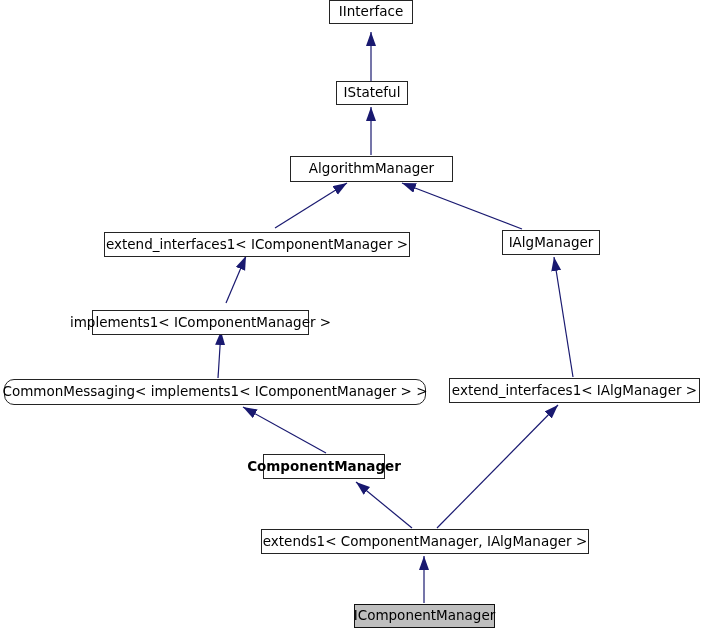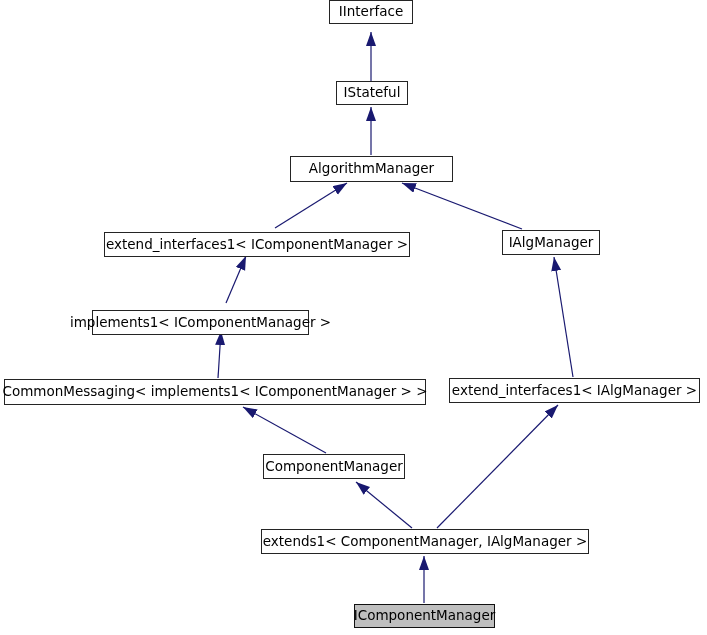--- a/index.html
+++ b/index.html
@@ -45,23 +45,23 @@
     border: 1.6px solid #111111;
     cursor: default;
   }
   
   #n0  { left: 329px; top: 0;   width: 84px;  height: 24px; }
   #n1  { left: 336px; top: 81px;  width: 72px;  height: 24px; }
   #n2  { left: 290px; top: 156px; width: 163px; height: 26px; }
   #n3  { left: 104px; top: 232px; width: 306px; height: 25px; }
   #n4  { left: 502px; top: 230px; width: 98px;  height: 25px; }
   #n5  { left: 92px;  top: 304px; width: 217px; height: 25px; margin-top: 6px; }
-  #n6  { left: 4px;   top: 379px; width: 422px; height: 26px; }
+  #n6  { left: 4px;   top: 379px; width: 422px; height: 26px; border-radius: 10px; }
   #n7  { left: 449px; top: 378px; width: 251px; height: 25px; }
-  #n8  { left: 263px; top: 454px; width: 142px; height: 25px; }
+  #n8  { left: 263px; top: 454px; width: 122px; height: 25px; font-weight: bold; }
   #n9  { left: 261px; top: 529px; width: 328px; height: 25px; }
   #n10 { left: 354px; top: 604px; width: 141px; height: 24px; }
 </style>
 </head>
 <body>
 
 <div class="canvas">
 
   <svg class="edges" width="707" height="635" viewBox="0 0 707 635" xmlns="http://www.w3.org/2000/svg">
     <defs>

